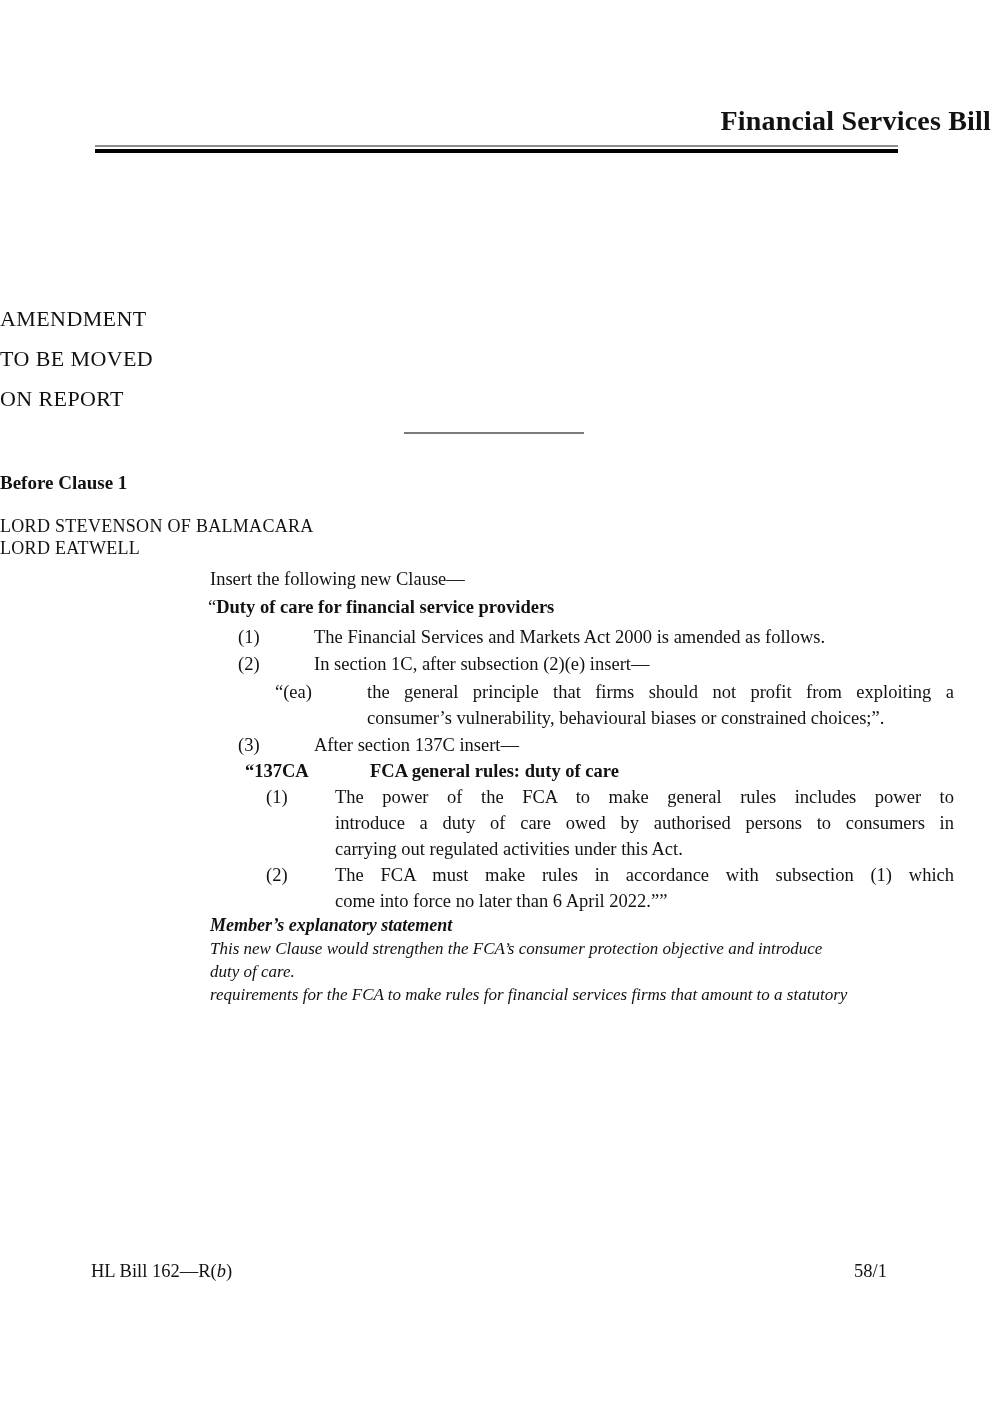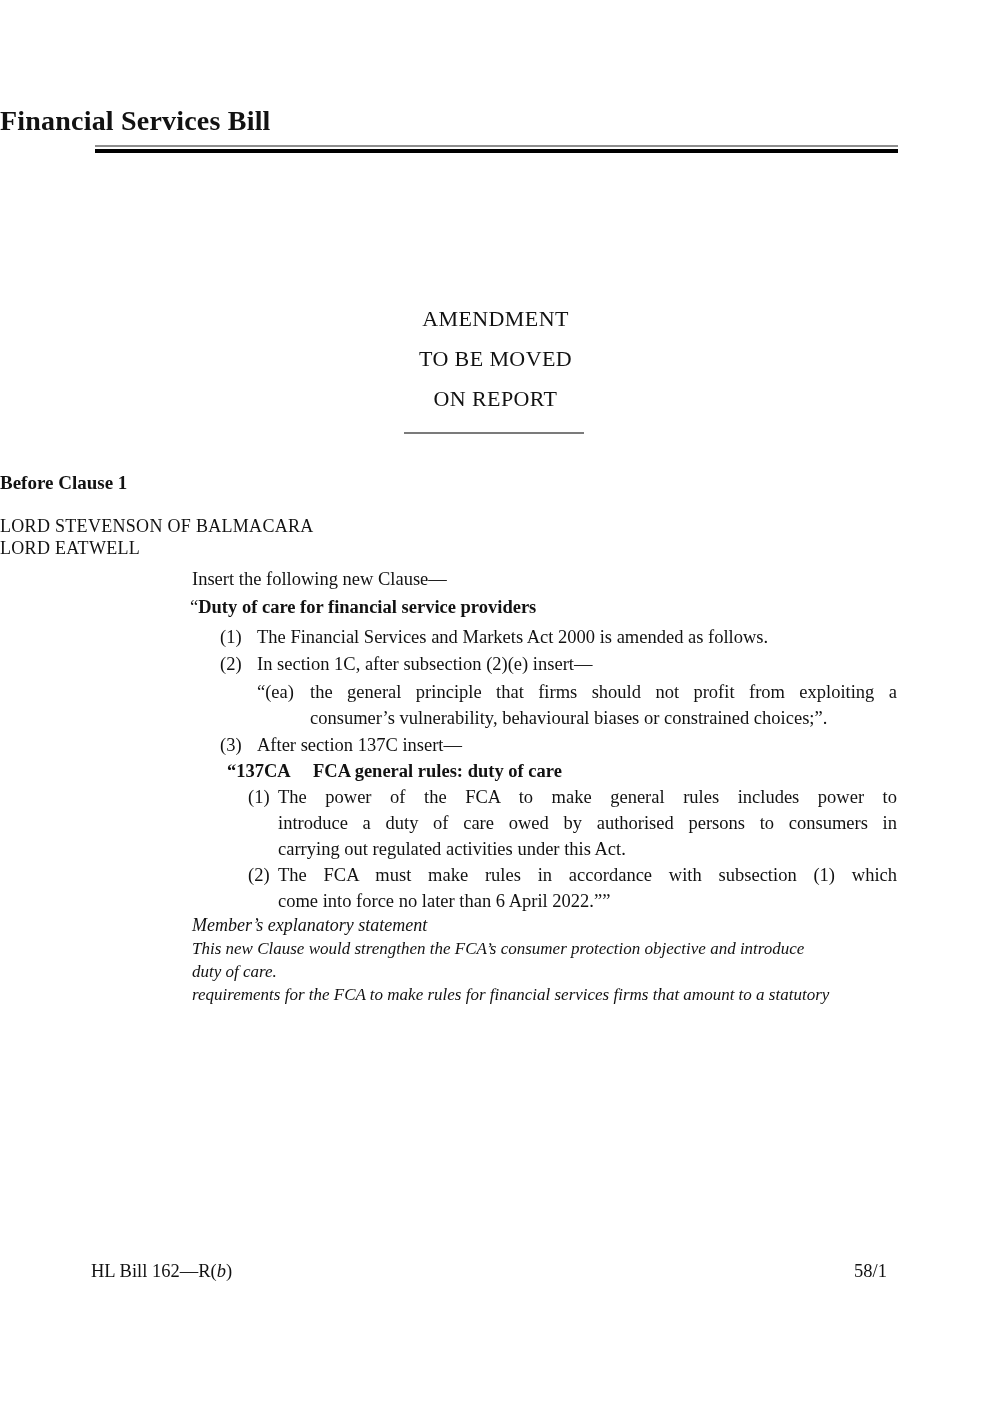--- a/index.html
+++ b/index.html
@@ -18,42 +18,42 @@
     overflow: hidden;
   }
 
   
   .doc-title {
     position: absolute;
     top: 102px;
     left: 0;
     right: 0;
     margin: 0;
-    text-align: left;
+    text-align: right;
     font-size: 28px;
     line-height: 38px;
     font-weight: bold;
     letter-spacing: 0.2px;
   }
   .title-rule {
     position: absolute;
     top: 145px;
     left: 95px;
     width: 803px;
   }
   .rule-thin  { height: 2px; background: #8d8d8d; }
   .rule-thick { height: 4px; background: #000000; margin-top: 2px; }
 
   
   .notice {
     position: absolute;
     top: 299px;
     left: 0;
     right: 0;
-    text-align: center;
+    text-align: left;
     font-size: 22px;
     line-height: 40px;
     letter-spacing: 0.4px;
   }
   .short-rule {
     position: absolute;
     top: 432px;
     left: 404px;
     width: 180px;
     height: 2px;
@@ -83,23 +83,23 @@
 
   
   .amendment-body {
     position: absolute;
     left: 95px;
     top: 0;
     width: 803px;
     font-size: 18.5px;
     line-height: 26px;
   }
-  .row { position: absolute; left: 0; right: 0; display: flex; align-items: flex-start; }
+  .row { position: absolute; left: 18px; right: 0; display: flex; align-items: flex-start; }
   .row .label { flex: 0 0 auto; }
-  .row .text  { flex: 0 0 auto; }
+  .row .text  { flex: 0 0 auto; margin-left: 39px; }
 
   .r-instruction  { top: 566px; padding-left: 97px;  display: block; }
   .r-clause-title { top: 594px; padding-left: 95px;  display: block; }
   .r-clause-title .bold { font-weight: bold; }
 
   .r-item1 { top: 624px; }
   .r-item2 { top: 651px; }
   .r-item3 { top: 732px; }
   .r-item1, .r-item2, .r-item3 { padding-left: 125px; }
   .r-item1 .label, .r-item2 .label, .r-item3 .label { width: 37px; }
@@ -118,21 +118,21 @@
   .r-sub1 .text, .r-sub2 .text { width: 619px; }
 
   .jline       { text-align: justify; text-align-last: justify; text-justify: inter-word; }
   .jline.last  { text-align-last: left; }
 
   
   .r-expl-head {
     top: 913px;
     padding-left: 97px;
     display: block;
-    font-weight: normal;
+    font-weight: bold;
     font-style: italic;
     font-size: 18px;
     line-height: 24px;
   }
   .r-expl-text {
     top: 937px;
     padding-left: 97px;
     display: block;
     font-style: italic;
     font-size: 17px;

